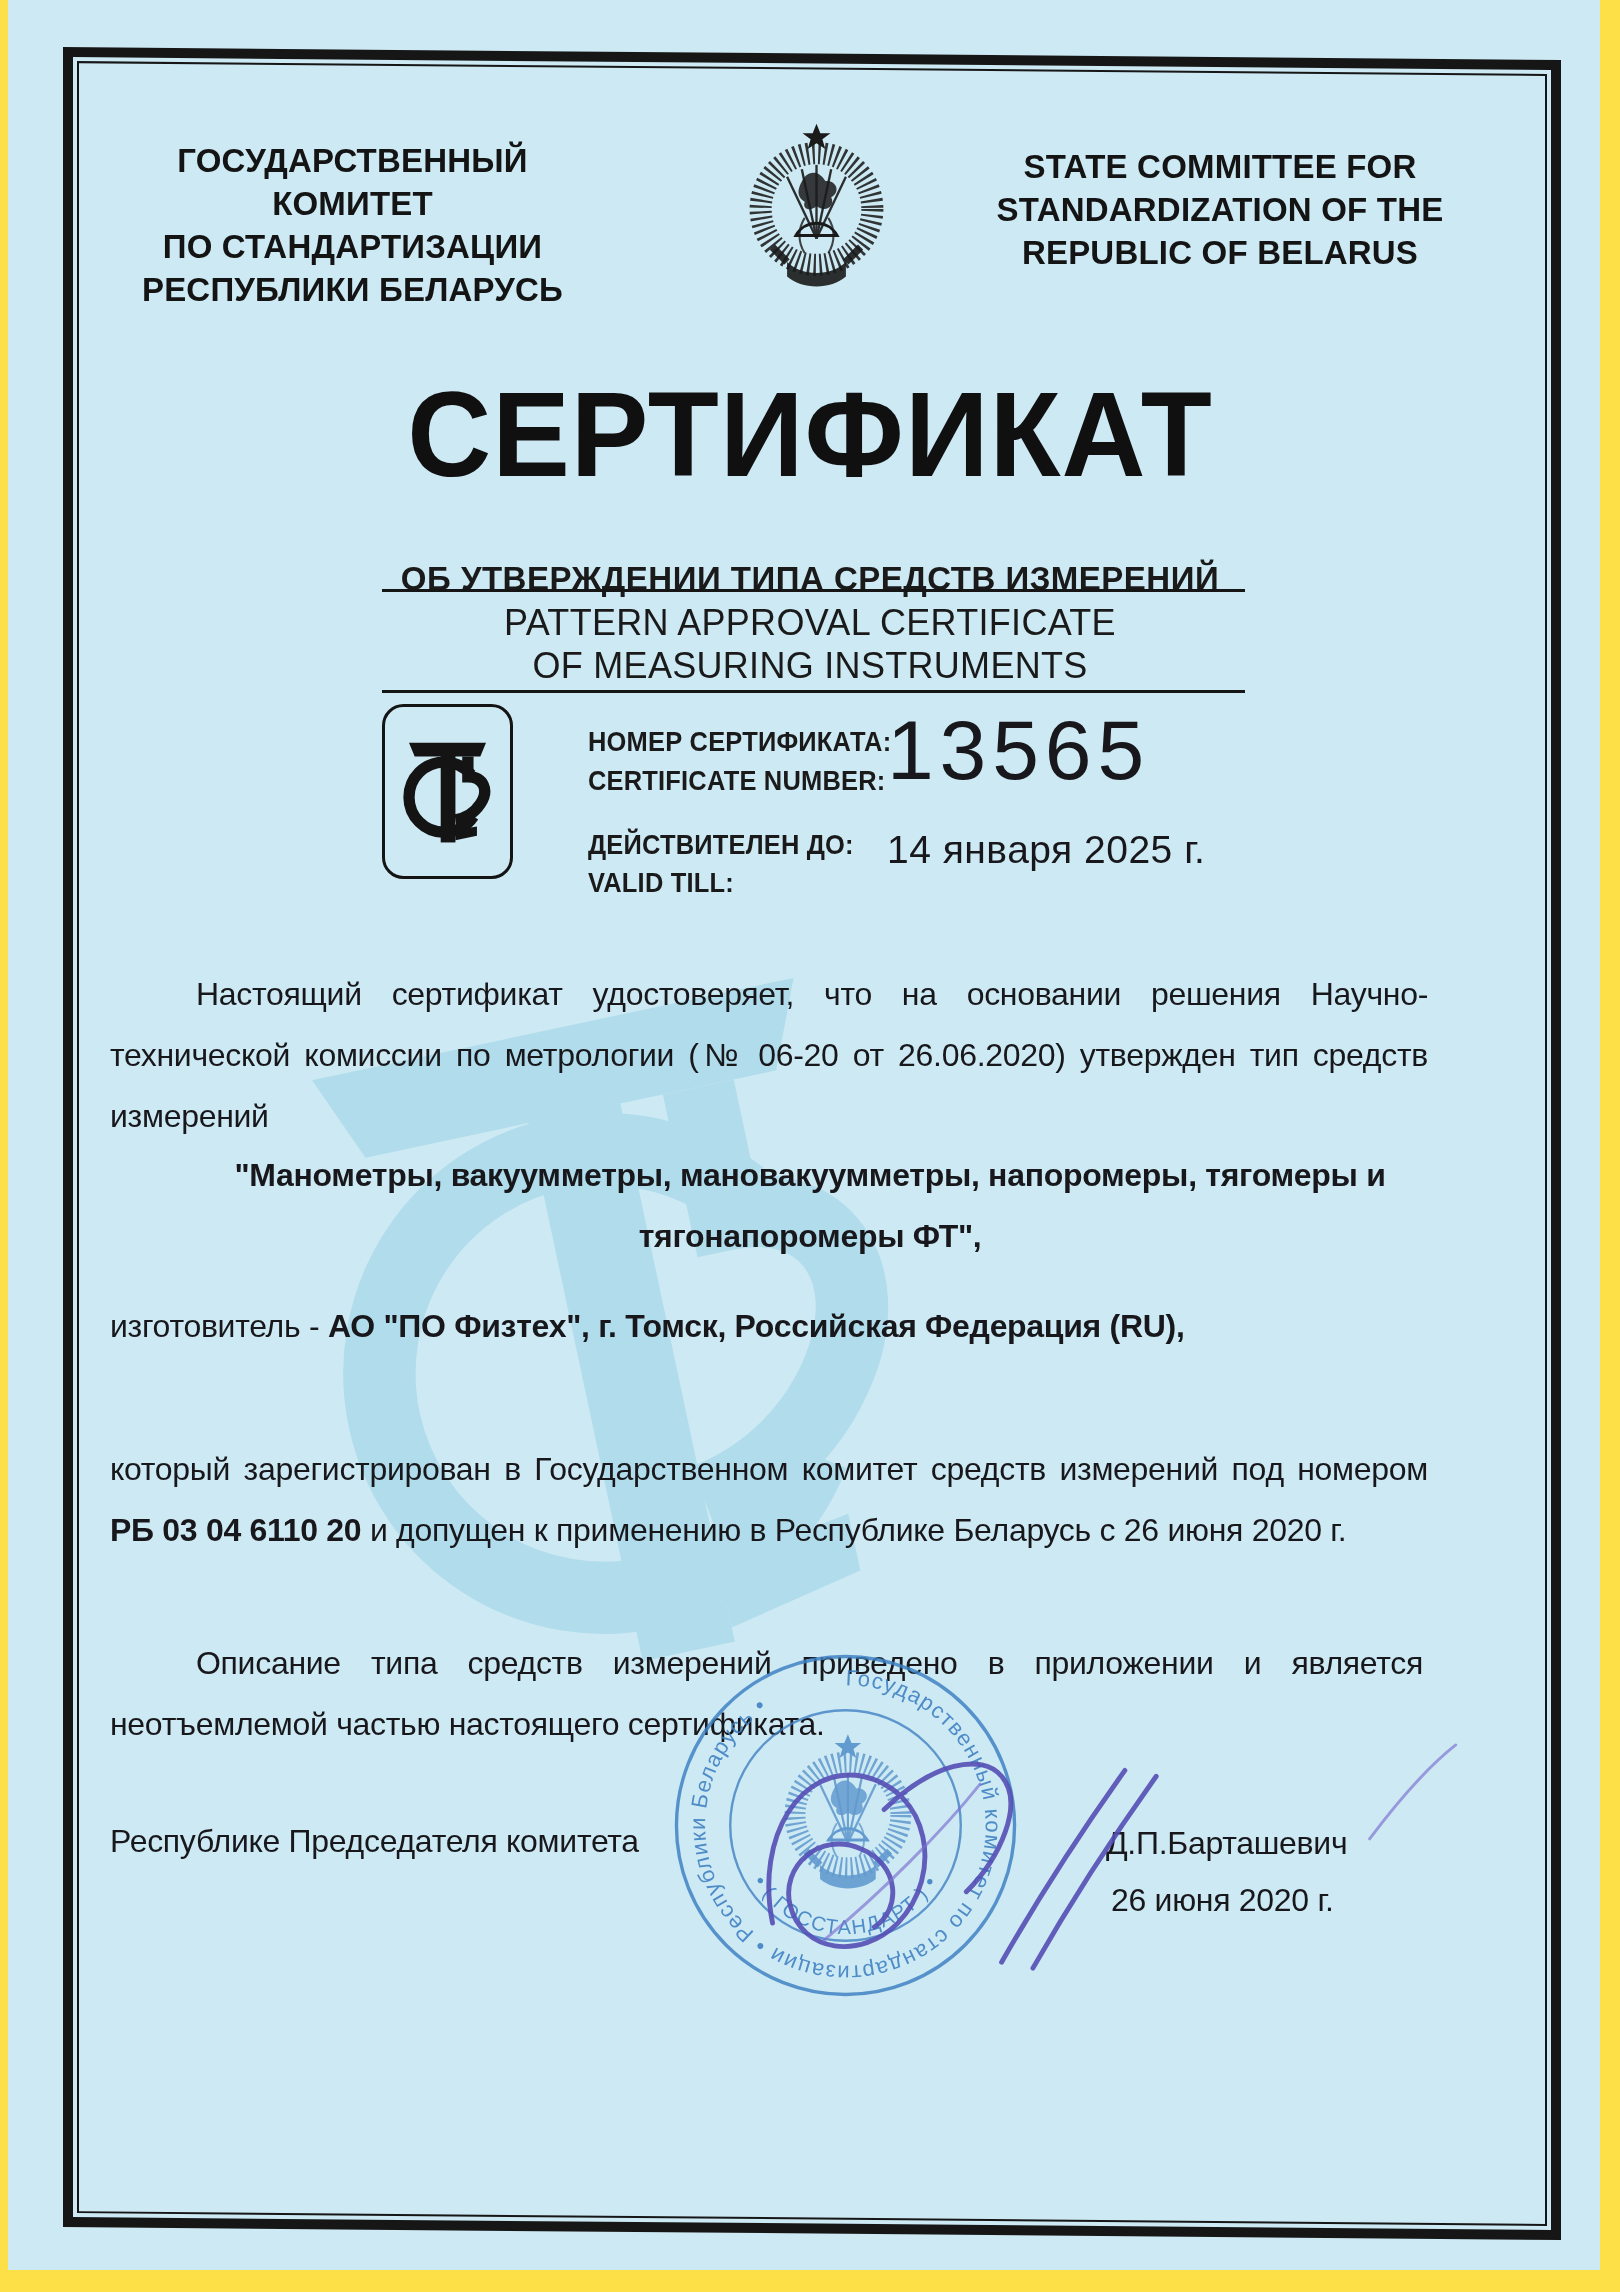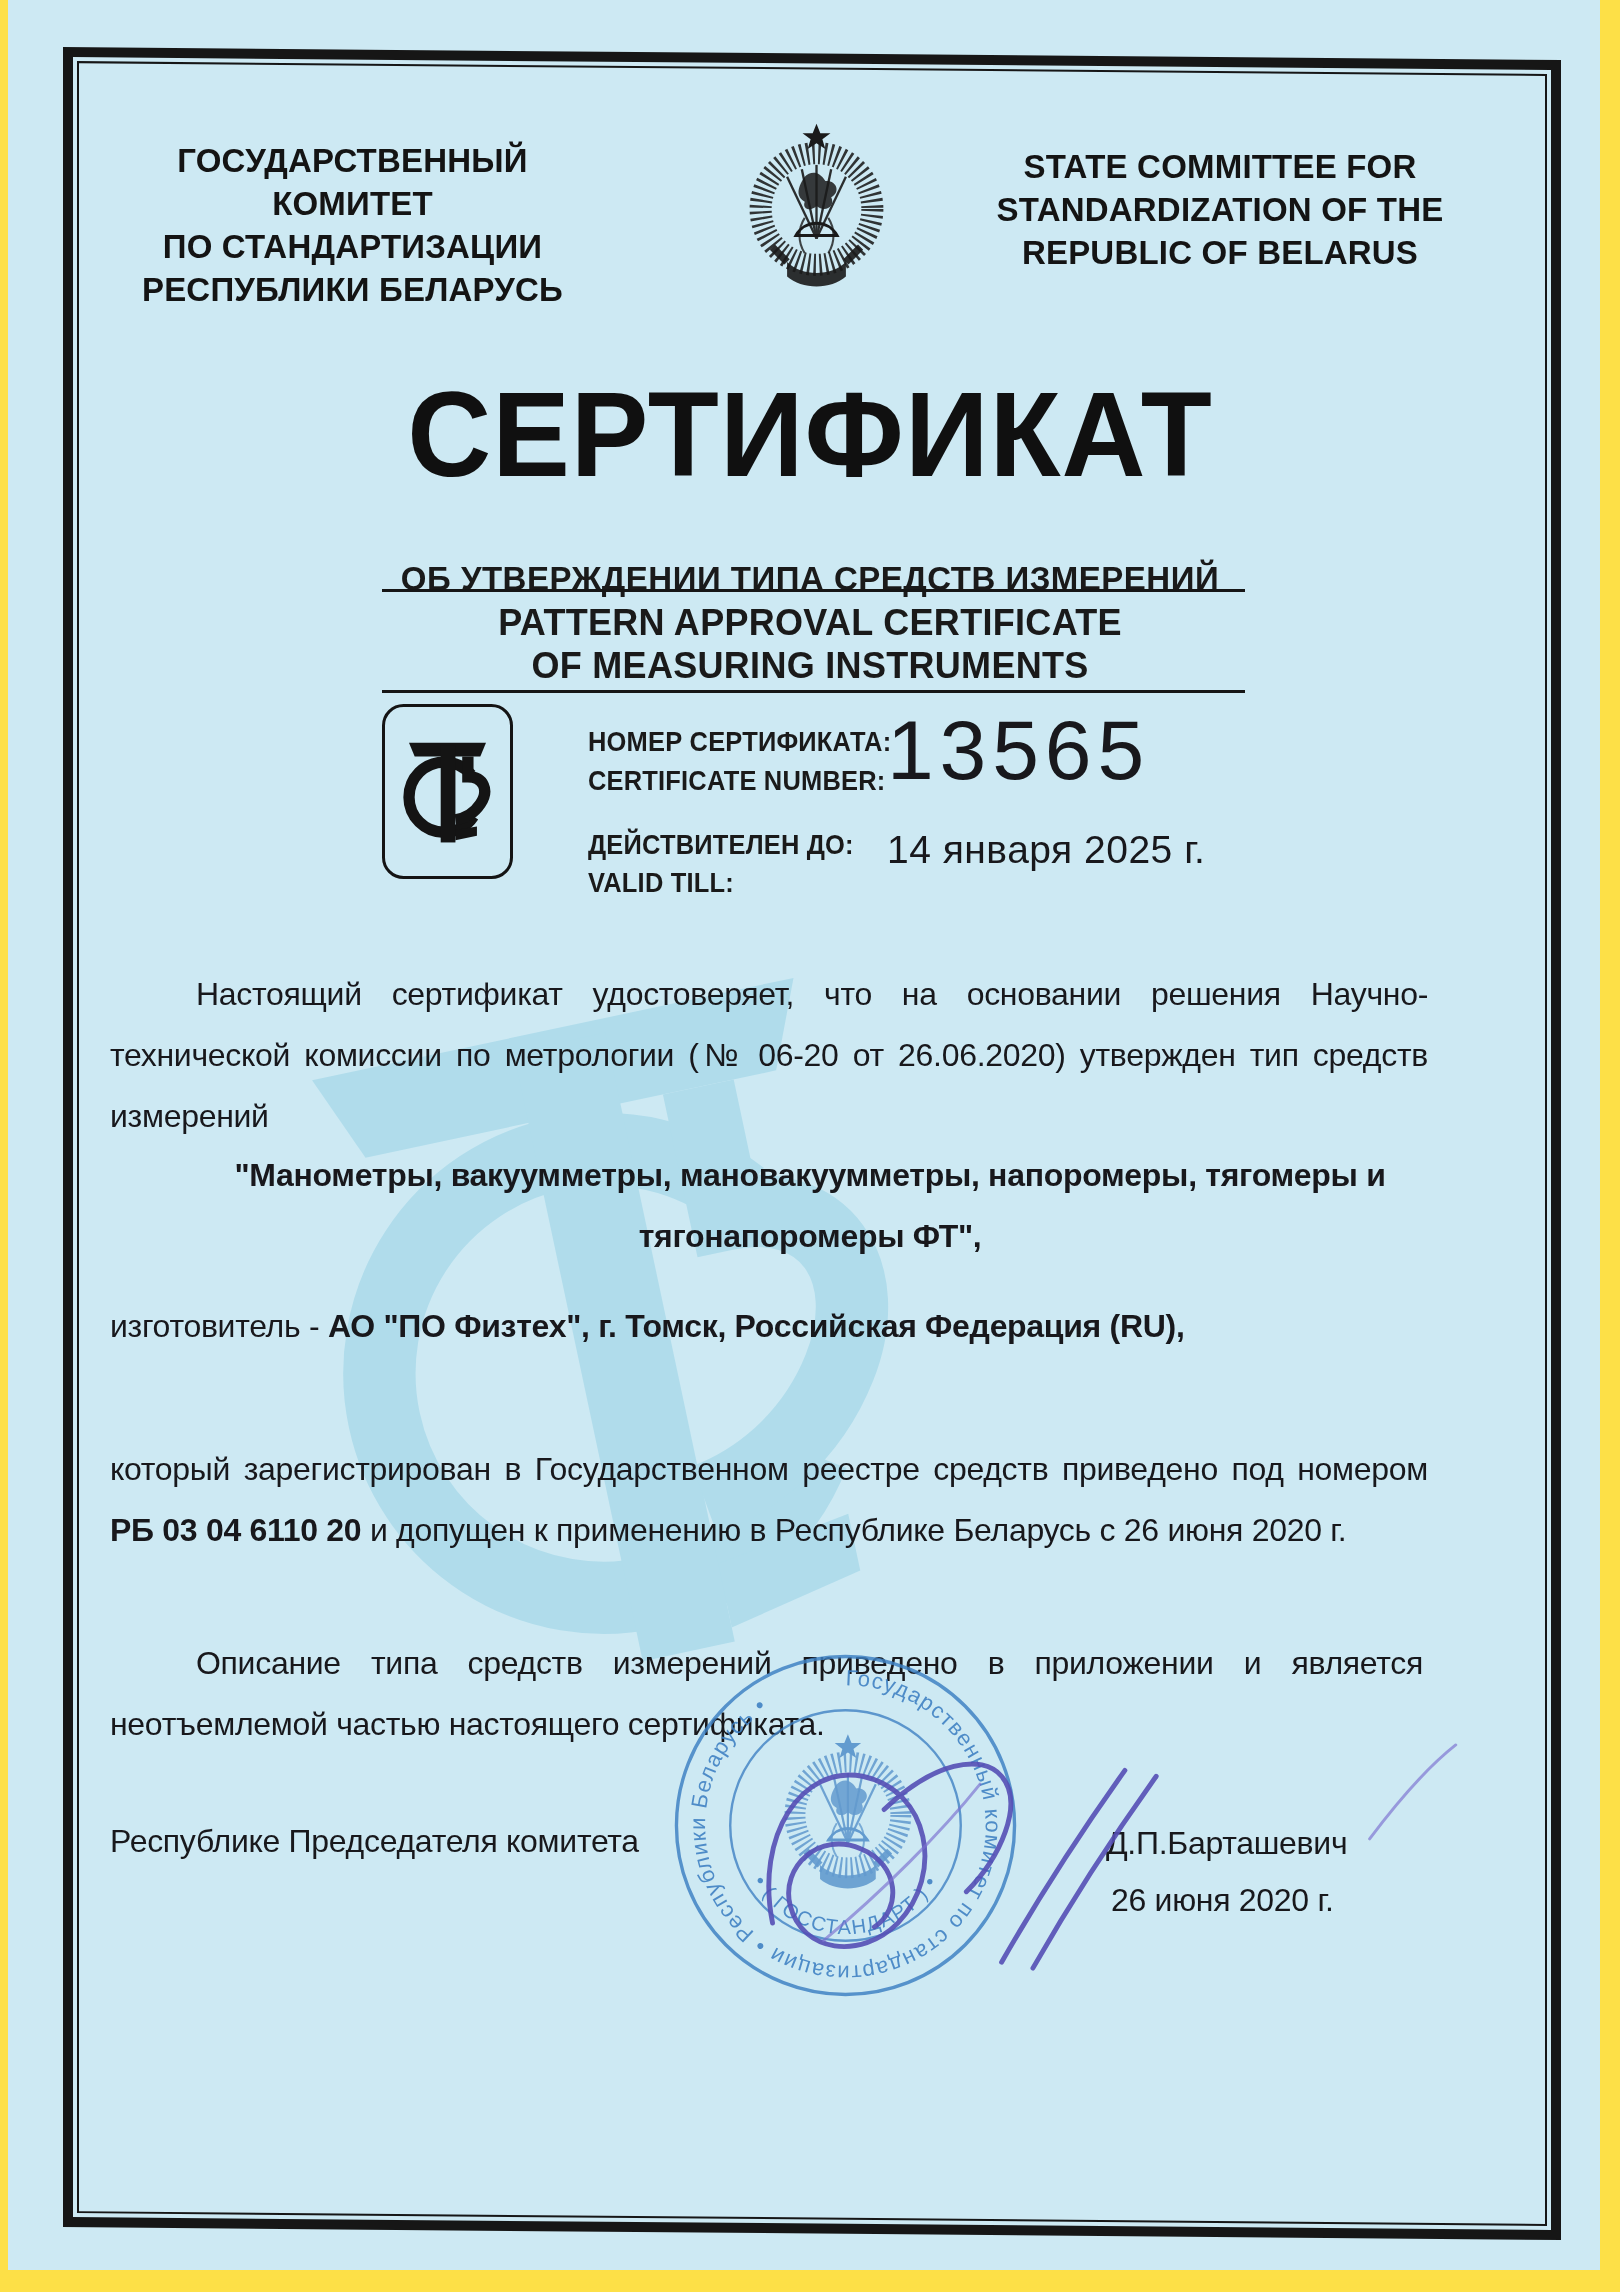--- a/index.html
+++ b/index.html
@@ -13,21 +13,21 @@
   .abs{position:absolute;}
   .c{text-align:center;}
   .b{font-weight:bold;}
   
   .org{font-weight:bold;font-size:33px;line-height:43px;letter-spacing:0.2px;color:#141414;}
   
   #title{left:0;top:365px;width:1620px;text-align:center;font-size:120px;font-weight:bold;
          letter-spacing:1px;transform:scaleX(.97);color:#101010;}
   #subru{left:0;top:536px;width:1620px;text-align:center;font-size:33px;font-weight:bold;letter-spacing:0.5px;margin-top:24px;}
   .rule{height:2.9px;background:#161616;}
-  .suben{left:0;width:1620px;text-align:center;font-size:36px;font-weight:bold;letter-spacing:0.3px;}
+  .suben{left:0;width:1620px;text-align:center;font-size:36px;font-weight:normal;letter-spacing:0.3px;}
   
   #logobox{left:382px;top:704px;width:125px;height:169px;border:3.9px solid #141414;border-radius:21.6px;}
   .lbl{font-weight:bold;font-size:27.4px;line-height:38px;letter-spacing:0.2px;transform:scaleX(.93);transform-origin:0 0;}
   #certnum{left:887px;top:702px;font-size:84px;font-weight:400;letter-spacing:5.9px;color:#18181c;}
   .bigval{font-size:39px;color:#18181c;letter-spacing:0.5px;}
   
   .para{font-size:32px;line-height:61px;letter-spacing:-0.3px;color:#18181c;text-align:justify;}
   .indent{text-indent:86px;}
   .nowrap{white-space:nowrap;}
   
@@ -118,21 +118,21 @@
       </svg>
   </div>
 
   <div class="abs para indent" style="left:110px;top:964px;width:1318px;">Настоящий сертификат удостоверяет, что на основании решения Научно-технической комиссии по метрологии (№ 06-20 от 26.06.2020) утвержден тип средств измерений</div>
 
   <div class="abs para b c nowrap" style="left:0;top:1145px;width:1620px;text-align:center;">"Манометры, вакуумметры, мановакуумметры, напоромеры, тягомеры и</div>
   <div class="abs para b c nowrap" style="left:0;top:1206px;width:1620px;text-align:center;">тягонапоромеры ФТ",</div>
 
   <div class="abs para nowrap" style="left:110px;top:1296px;width:1372px;text-align:left;"><span>изготовитель - </span><span class="b">АО "ПО Физтех", г. Томск, Российская Федерация (RU),</span></div>
 
-  <div class="abs para" style="left:110px;top:1439px;width:1318px;"><span>который зарегистрирован в Государственном реестре средств приведено под номером </span><span class="b"> РБ 03 04 6110 20 </span><span>и допущен к применению в Республике Беларусь с 26 июня 2020 г.</span></div>
+  <div class="abs para" style="left:110px;top:1439px;width:1318px;"><span>который зарегистрирован в Государственном комитет средств измерений под номером </span><span class="b"> РБ 03 04 6110 20 </span><span>и допущен к применению в Республике Беларусь с 26 июня 2020 г.</span></div>
 
   <div class="abs para indent" style="left:110px;top:1633px;width:1313px;">Описание типа средств измерений приведено в приложении и является неотъемлемой частью настоящего сертификата.</div>
 
   <div class="abs para nowrap" style="left:110px;top:1811px;text-align:left;">Республике Председателя комитета</div>
   <div class="abs para nowrap" style="left:1106px;top:1813px;text-align:left;">Д.П.Барташевич</div>
   <div class="abs para nowrap" style="left:1111px;top:1870px;text-align:left;">26 июня 2020 г.</div>
 
   <div id="stamp" class="abs">
     <svg class="svgfill" viewBox="0 0 380 380" style="color:#3d7fc2;">
       <circle cx="190" cy="190" r="176" fill="none" stroke="#3d7fc2" stroke-width="3.5" opacity=".9"></circle>

